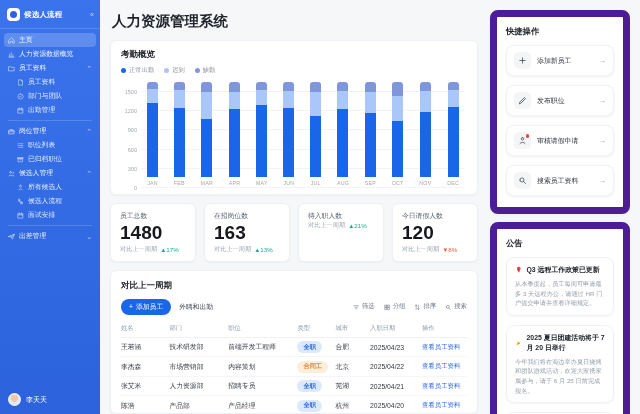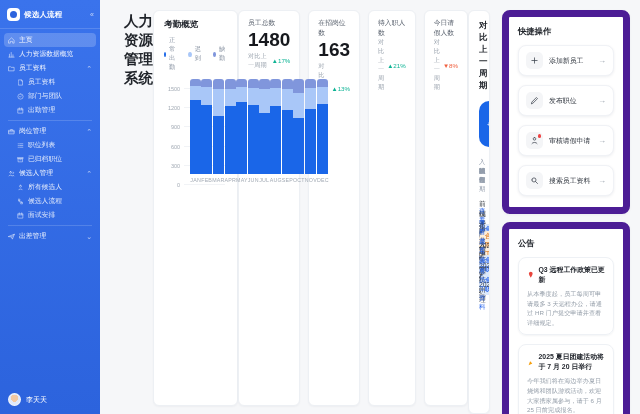--- a/index.html
+++ b/index.html
@@ -21,21 +21,21 @@
   .nav-item.active{background:rgba(255,255,255,.2);}
   .nav-item.sub{padding-left:13px;color:rgba(255,255,255,.85);}
   .nav-item .nlabel{flex:1;white-space:nowrap;overflow:hidden;}
   .chev{font-size:7px;color:rgba(255,255,255,.65);line-height:1;}
   .nav-divider{height:1px;background:rgba(255,255,255,.16);margin:3px 4px;}
   .sb-user{display:flex;align-items:center;gap:5px;padding:8px 8px;}
   .sb-avatar{width:13px;height:13px;border-radius:50%;background:radial-gradient(circle at 50% 38%,#f2c9a2 0 40%,#dfe9fb 41% 100%);border:1px solid rgba(255,255,255,.6);flex:none;}
   .sb-user-name{font-size:7px;color:#fff;}
 
   
-  .main{width:388px;flex:none;padding:10px 10px 0 10px;display:flex;margin-left:12px;}
+  .main{width:388px;flex:none;padding:10px 10px 0 10px;display:flex;flex-direction:column;}
   .page-title{font-size:14.5px;font-weight:bold;margin:2px 0 9px 2px;}
   .card{background:#fff;border:1px solid #edf0f4;border-radius:6px;box-shadow:0 1px 2px rgba(20,30,60,.04);}
 
   .chart-card{padding:8px 10px 6px 10px;margin-bottom:8px;}
   .card-title{font-size:8.5px;font-weight:bold;color:#23272e;}
   .legend{display:flex;gap:10px;margin:5px 0 6px 0;}
   .legend-item{display:flex;align-items:center;gap:3px;font-size:6.3px;color:#8a94a3;}
   .legend-dot{width:5px;height:5px;border-radius:50%;display:block;}
   .chart-wrap{position:relative;height:107px;margin-left:20px;margin-right:2px;}
   .ytick{position:absolute;right:100%;margin-right:4px;font-size:5.5px;color:#a2aab4;transform:translateY(50%);}
@@ -347,20 +347,21 @@
       </div>
       <div class="card stat-card">
         <div class="stat-label">待入职人数</div>
         <div class="stat-compare">
           <span>对比上一周期</span>
           <span class="delta-up">▲<span>21%</span></span>
         </div>
       </div>
       <div class="card stat-card">
         <div class="stat-label">今日请假人数</div>
+        <div class="stat-value">120</div>
         <div class="stat-compare">
           <span>对比上一周期</span>
           <span class="delta-down">▼<span>8%</span></span>
         </div>
       </div>
     </section>
 
   <section class="card table-card">
     <div class="card-title">对比上一周期</div>
     <div class="table-toolbar">

